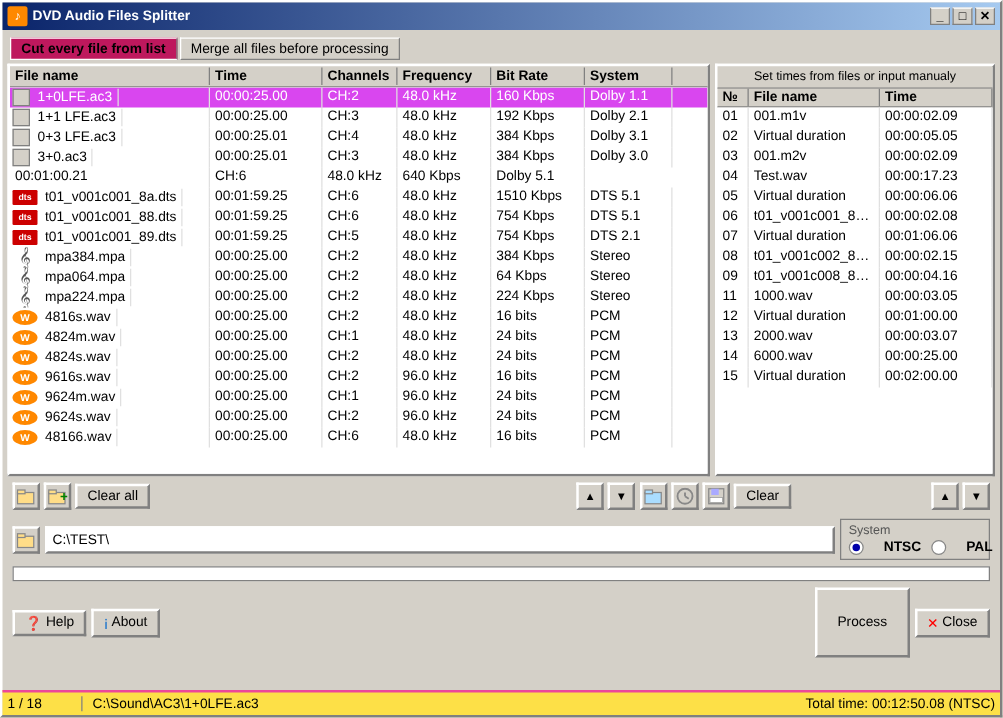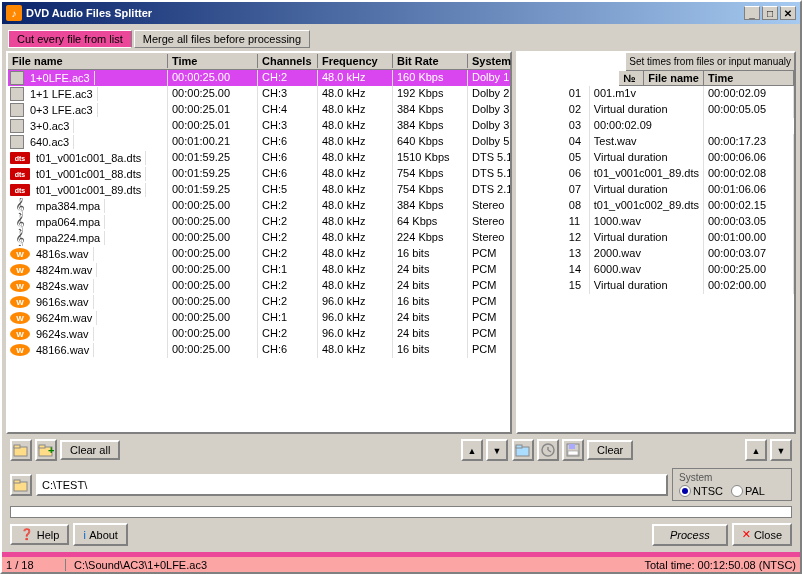--- a/index.html
+++ b/index.html
@@ -11,25 +11,25 @@
     .titlebar-left { display: flex; align-items: center; gap: 4px; }
     .titlebar-icon { width: 16px; height: 16px; background: #ff8800; border-radius: 2px; font-size: 10px; display: flex; align-items: center; justify-content: center; color: white; }
     .titlebar-buttons { display: flex; gap: 2px; }
     .titlebar-btn { width: 16px; height: 14px; background: #d4d0c8; border: 1px solid #808080; border-top-color: #ffffff; display: flex; align-items: center; justify-content: center; font-size: 10px; cursor: pointer; color: #000; }
 
     .content { flex: 1; display: flex; flex-direction: column; padding: 4px; gap: 3px; }
 
     .top-area { display: flex; gap: 4px; flex: 1; min-height: 0; }
 
     .left-panel { display: flex; flex-direction: column; flex: 1; min-width: 0; border: 2px solid #808080; border-top-color: #ffffff; border-left-color: #ffffff; background: white; }
-    .right-panel { display: flex; flex-direction: column; width: 280px; border: 2px solid #808080; border-top-color: #ffffff; border-left-color: #ffffff; background: white; align-items: flex-end; }
+    .right-panel { display: flex; flex-direction: column; width: 224px; border: 2px solid #808080; border-top-color: #ffffff; border-left-color: #ffffff; background: white; }
 
     .tabs-row { display: flex; gap: 2px; padding: 2px 2px 0 2px; background: #d4d0c8; }
     .tab-btn { padding: 2px 8px; background: #d4d0c8; border: 1px solid #808080; border-top-color: #ffffff; border-left-color: #ffffff; cursor: pointer; font-size: 11px; }
-    .tab-btn.active { background: #ec4899; border-bottom-color: white; font-weight: normal; }
+    .tab-btn.active { background: #be185d; border-bottom-color: white; font-weight: bold; }
 
     .file-list-header { display: grid; grid-template-columns: 160px 90px 60px 75px 75px 70px; background: #d4d0c8; border-bottom: 1px solid #808080; padding: 1px 0; }
     .file-list-header span { padding: 1px 4px; font-weight: bold; border-right: 1px solid #808080; }
 
     .file-list { flex: 1; overflow-y: auto; background: white; }
     .file-row { display: grid; grid-template-columns: 160px 90px 60px 75px 75px 70px; cursor: pointer; min-height: 16px; }
     .file-row.selected { background: #d946ef; color: white; }
     .file-row span { padding: 1px 4px; overflow: hidden; text-overflow: ellipsis; white-space: nowrap; border-right: 1px solid #e0e0e0; }
     .file-row .icon-cell { display: flex; align-items: center; gap: 2px; padding: 1px 2px; }
 
@@ -40,27 +40,27 @@
     .time-row { display: grid; grid-template-columns: 25px 1fr 90px; min-height: 16px; }
     .time-row span { padding: 1px 4px; overflow: hidden; text-overflow: ellipsis; white-space: nowrap; border-right: 1px solid #e0e0e0; }
     .btn { padding: 2px 8px; background: #d4d0c8; border: 2px solid; border-top-color: #ffffff; border-left-color: #ffffff; border-right-color: #808080; border-bottom-color: #808080; cursor: pointer; display: flex; align-items: center; gap: 3px; font-size: 11px; }
     .btn-small { width: 22px; height: 22px; display: flex; align-items: center; justify-content: center; background: #d4d0c8; border: 2px solid; border-top-color: #ffffff; border-left-color: #ffffff; border-right-color: #808080; border-bottom-color: #808080; cursor: pointer; }
 
     .middle-row { display: flex; gap: 4px; padding: 2px 4px; align-items: center; }
     .path-box { flex: 1; background: white; border: 2px solid #808080; border-top-color: #ffffff; border-left-color: #ffffff; padding: 2px 4px; height: 22px; display: flex; align-items: center; }
     .system-box { width: 120px; border: 1px solid #808080; padding: 3px 6px; background: #d4d0c8; }
     .system-box label { font-size: 10px; color: #555; display: block; margin-bottom: 2px; }
     .radio-row { display: flex; gap: 8px; align-items: center; }
-    .radio-item { display: flex; align-items: center; gap: 2px; cursor: pointer; }
+    .radio-item { display: flex; align-items: center; gap: 16px; cursor: pointer; font-weight: bold; }
 
     .progress-bar { height: 12px; margin: 0 4px; border: 1px solid #808080; background: white; }
     .progress-fill { height: 100%; background: #0066cc; width: 0%; }
 
     .bottom-row { display: flex; align-items: center; gap: 4px; padding: 2px 4px; }
-    .status-bar { display: flex; align-items: center; padding: 1px 4px; background: #fca5a5; border-top: 5px solid #ec4899; height: 20px; }
+    .status-bar { display: flex; align-items: center; padding: 1px 4px; background: #fde047; border-top: 2px solid #ec4899; height: 20px; margin-top: 20px; }
     .status-left { min-width: 60px; padding-right: 8px; border-right: 1px solid #808080; }
     .status-middle { padding: 0 8px; flex: 1; }
     .status-right { padding-left: 8px; }
 
     .file-icon-dts { width: 20px; height: 12px; background: #cc0000; color: white; font-size: 7px; font-weight: bold; display: flex; align-items: center; justify-content: center; border-radius: 1px; }
     .file-icon-wav { width: 20px; height: 12px; background: #ff8800; border-radius: 50%; display: flex; align-items: center; justify-content: center; }
     .checkbox-icon { width: 14px; height: 14px; border: 1px solid #808080; background: #d4d0c8; display: flex; align-items: center; justify-content: center; flex-shrink: 0; }
 
     .arrow-up::before { content: '▲'; font-size: 9px; }
     .arrow-down::before { content: '▼'; font-size: 9px; }
@@ -139,24 +139,20 @@
                 <div class="checkbox-icon"></div>
                 <span>3+0.ac3</span>
               </span>
       <span>00:00:25.01</span>
       <span>CH:3</span>
       <span>48.0 kHz</span>
       <span>384 Kbps</span>
       <span>Dolby 3.0</span>
     </div>
             <div class="file-row">
-      <span class="icon-cell">
-                <div class="checkbox-icon"></div>
-                <span>640.ac3</span>
-              </span>
       <span>00:01:00.21</span>
       <span>CH:6</span>
       <span>48.0 kHz</span>
       <span>640 Kbps</span>
       <span>Dolby 5.1</span>
     </div>
             <div class="file-row">
       <span class="icon-cell">
                 <div class="file-icon-dts">dts</div>
                 <span>t01_v001c001_8a.dts</span>
@@ -315,20 +311,21 @@
       <span>001.m1v</span>
       <span>00:00:02.09</span>
     </div>
             <div class="time-row">
       <span>02</span>
       <span>Virtual duration</span>
       <span>00:00:05.05</span>
     </div>
             <div class="time-row">
       <span>03</span>
+      <span>001.m2v</span>
       <span>00:00:02.09</span>
     </div>
             <div class="time-row">
       <span>04</span>
       <span>Test.wav</span>
       <span>00:00:17.23</span>
     </div>
             <div class="time-row">
       <span>05</span>
       <span>Virtual duration</span>
@@ -341,20 +338,25 @@
     </div>
             <div class="time-row">
       <span>07</span>
       <span>Virtual duration</span>
       <span>00:01:06.06</span>
     </div>
             <div class="time-row">
       <span>08</span>
       <span>t01_v001c002_89.dts</span>
       <span>00:00:02.15</span>
+    </div>
+            <div class="time-row">
+      <span>09</span>
+      <span>t01_v001c008_89.dts</span>
+      <span>00:00:04.16</span>
     </div>
             <div class="time-row">
       <span>11</span>
       <span>1000.wav</span>
       <span>00:00:03.05</span>
     </div>
             <div class="time-row">
       <span>12</span>
       <span>Virtual duration</span>
       <span>00:01:00.00</span>
@@ -470,21 +472,21 @@
     <div class="bottom-row">
       <button class="btn">
         <span style="color:#0066cc;">❓</span>
         <span>Help</span>
       </button>
       <button class="btn">
         <span style="color:#0066cc;">ℹ</span>
         <span>About</span>
       </button>
       <div style="flex:1"></div>
-      <button class="btn" style="padding: 3px 16px; font-style: italic;">Process</button>
+      <button class="btn" style="padding: 20px 16px;">Process</button>
       <button class="btn" style="padding: 3px 8px; display:flex; align-items:center; gap:3px;">
         <span style="color:red;">✕</span>
         <span>Close</span>
       </button>
     </div>
   </div>
 
   <div class="status-bar">
     <span class="status-left">1 / 18</span>
     <span class="status-middle">C:\Sound\AC3\1+0LFE.ac3</span>

